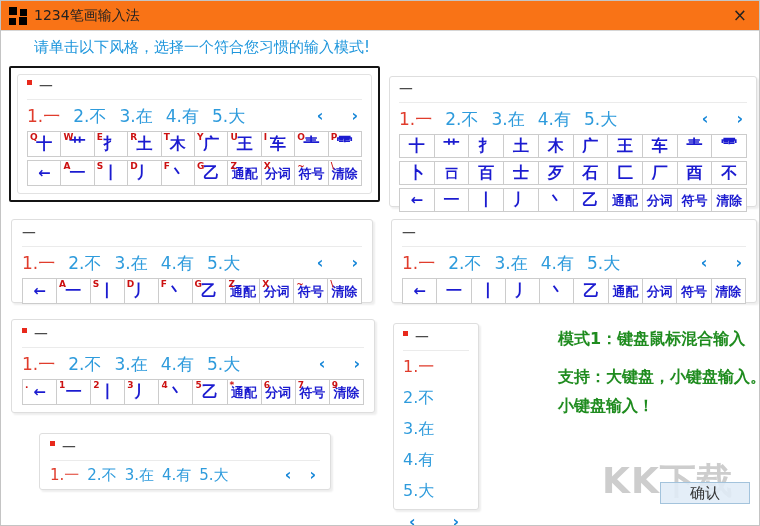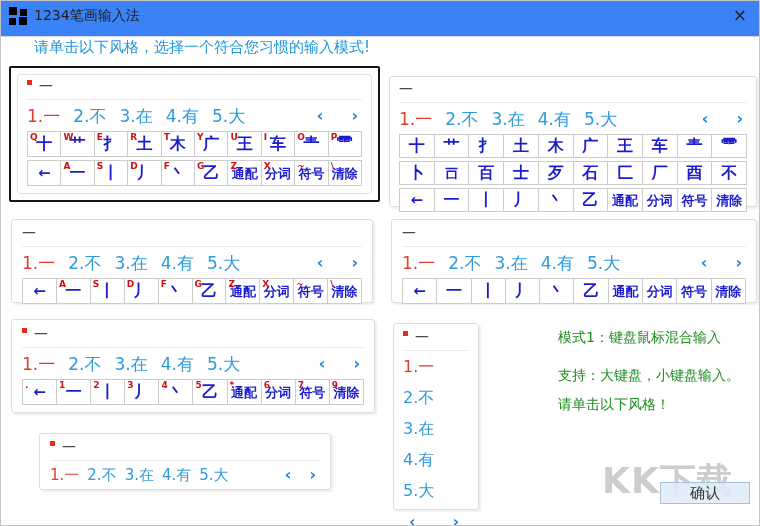--- a/index.html
+++ b/index.html
@@ -1,20 +1,20 @@
 <!DOCTYPE html>
 <html><head>
 <meta charset="utf-8">
 <style>
   html,body{margin:0;padding:0;background:#fff;}
   .window{position:relative;width:760px;height:526px;background:#fff;border:1px solid #c4c4c4;
     box-sizing:border-box;font-family:"DejaVu Sans","Liberation Sans",sans-serif;overflow:hidden;}
 
   
-  .titlebar{position:absolute;left:0;top:0;width:100%;height:36px;border-bottom:1px solid #d6d6d6;box-sizing:border-box;background:#3b82f6;}
+  .titlebar{position:absolute;left:0;top:0;width:100%;height:30px;border-bottom:1px solid #d6d6d6;box-sizing:border-box;background:#f97316;}
   .app-icon{position:absolute;left:8px;top:6px;width:18px;height:18px;
     background:
       linear-gradient(#000,#000) 0 0/8px 8px no-repeat,
       linear-gradient(#000,#000) 100% 2px/7px 7px no-repeat,
       linear-gradient(#000,#000) 0 100%/7px 7px no-repeat,
       linear-gradient(#000,#000) 100% 100%/8px 8px no-repeat;}
   .app-title{position:absolute;left:33px;top:0;line-height:29px;font-size:14px;color:#222;}
   .tb-label{position:absolute;right:46px;top:0;line-height:29px;font-size:14px;color:#222;}
   .close-btn{position:absolute;right:12px;top:0;line-height:29px;font-size:17px;color:#222;cursor:pointer;}
 
@@ -61,21 +61,21 @@
   .key-c.bs{font-size:15px;}
   #p2 .key-row .key{height:24px;}
 
   
   .cand-col{display:flex;flex-direction:column;font-size:16px;margin-top:6px;}
   .cand-col .cand{margin:0 0 10px 0;}
   .arrows-row{display:flex;justify-content:space-between;padding:2px 10px 0 6px;}
 
   
   .info{position:absolute;left:557px;top:322px;width:200px;height:160px;}
-  .info-line{position:absolute;left:0;font-size:14px;font-weight:normal;color:#1f8c1f;white-space:nowrap;}
+  .info-line{position:absolute;left:0;font-size:16px;font-weight:bold;color:#1f8c1f;white-space:nowrap;}
   .info-line:nth-child(1){top:6px;}
   .info-line:nth-child(2){top:44px;}
   .info-line:nth-child(3){top:73px;}
   .info-line:nth-child(4){top:102px;}
   .info-line:nth-child(5){top:131px;}
 
   
   .wm1{position:absolute;left:601px;top:456px;font-size:36px;font-weight:bold;color:#cdcdcd;letter-spacing:1px;z-index:1;}
   .wm2{position:absolute;left:611px;top:502px;font-size:15px;font-weight:bold;color:#c9c9c9;letter-spacing:1px;z-index:1;}
   .confirm{position:absolute;left:659px;top:481px;width:90px;height:22px;z-index:2;
@@ -481,19 +481,19 @@
       </div>
     <div class="arrows-row">
       <span class="arrow">‹</span>
       <span class="arrow">›</span>
     </div>
   </div>
 
   <div class="info">
       <div class="info-line">模式1：键盘鼠标混合输入</div>
       <div class="info-line">支持：大键盘，小键盘输入。</div>
-      <div class="info-line">请单击以下风格！</div>
+      <div class="info-line">小键盘输入！</div>
     </div>
 
   <div class="wm1">KK下载</div>
   <div class="confirm">确认</div>
 
 </div>
 
 </body></html>

